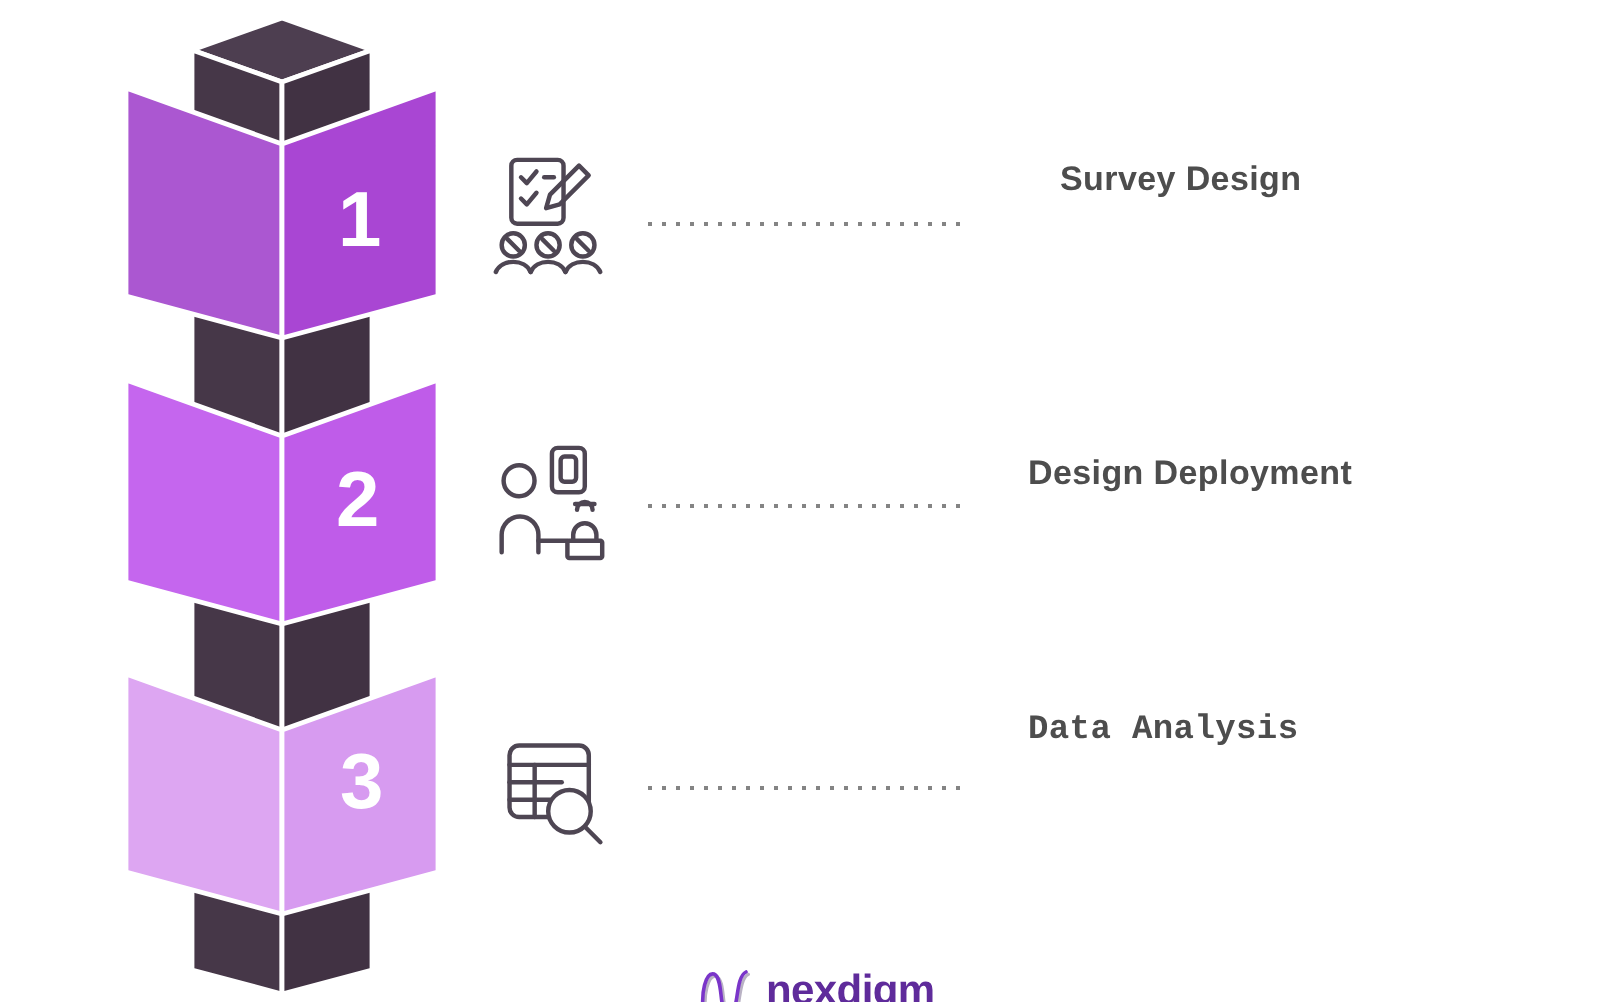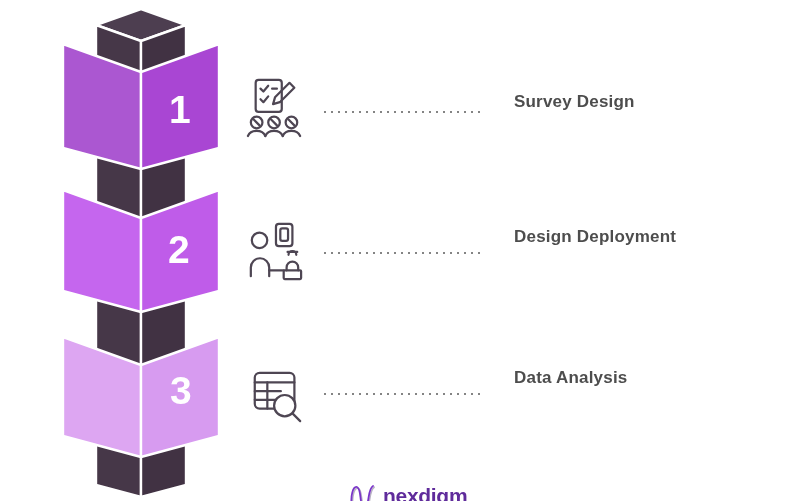--- a/index.html
+++ b/index.html
@@ -84,21 +84,21 @@
       <circle cx="29" cy="48" r="6"></circle>
       <line x1="26" y1="45" x2="32" y2="51"></line>
       <circle cx="47" cy="48" r="6"></circle>
       <line x1="44" y1="45" x2="50" y2="51"></line>
       <path d="M2,62 C5,55 17,55 20,62"></path>
       <path d="M20,62 C23,55 35,55 38,62"></path>
       <path d="M38,62 C41,55 53,55 56,62"></path>
     </g>
   </svg>
   <div class="dotline" style="left:324px;top:111px;"></div>
-  <div class="step-label" style="top:92px;">Survey Design</div>
+  <div class="step-label" style="top:80px;margin-left:16px;">Survey Design</div>
 
   <svg class="row-icon" style="left:246px;top:220px;" viewBox="0 0 60 64">
     <g class="icon-stroke">
       <circle cx="14" cy="21" r="8"></circle>
       <path d="M5,58 v-9 a9.5,9.5 0 0 1 19,0 v9"></path>
       <rect x="31" y="4" width="17" height="23" rx="3"></rect>
       <rect x="35.5" y="8.5" width="8" height="13" rx="2"></rect>
       <line x1="24" y1="52" x2="39" y2="52"></line>
       <path d="M44,36 a4,4 0 0 1 8,0"></path>
       <line x1="43" y1="33" x2="53" y2="33"></line>
@@ -114,21 +114,21 @@
       <rect x="7" y="9" width="41" height="37" rx="5"></rect>
       <line x1="7" y1="19" x2="48" y2="19"></line>
       <line x1="20" y1="19" x2="20" y2="46"></line>
       <line x1="7" y1="28" x2="34" y2="28"></line>
       <line x1="7" y1="37" x2="28" y2="37"></line>
       <circle cx="38" cy="43" r="11" fill="#ffffff"></circle>
       <line x1="46" y1="51" x2="54" y2="59"></line>
     </g>
   </svg>
   <div class="dotline" style="left:324px;top:393px;"></div>
-  <div class="step-label" style="top:368px;">Data Analysis</div>
+  <div class="step-label" style="top:356px;font-family:Liberation Mono, monospace;">Data Analysis</div>
 
   <div class="logo">
     <svg width="31" height="32" viewBox="0 0 31 32">
       <path d="M5,28 C3,16 6,6 10,7 C15,9 12,26 17,27 C23,28 20,9 26,6" fill="none" stroke="#b9b2c4" stroke-width="1.6" stroke-linecap="round" transform="translate(1.2,1.2)"></path>
       <path d="M5,28 C3,16 6,6 10,7 C15,9 12,26 17,27 C23,28 20,9 26,6" fill="none" stroke="#7a35c9" stroke-width="1.8" stroke-linecap="round"></path>
     </svg>
     <span class="logo-text">nexdigm</span>
   </div>
 
 </div>

